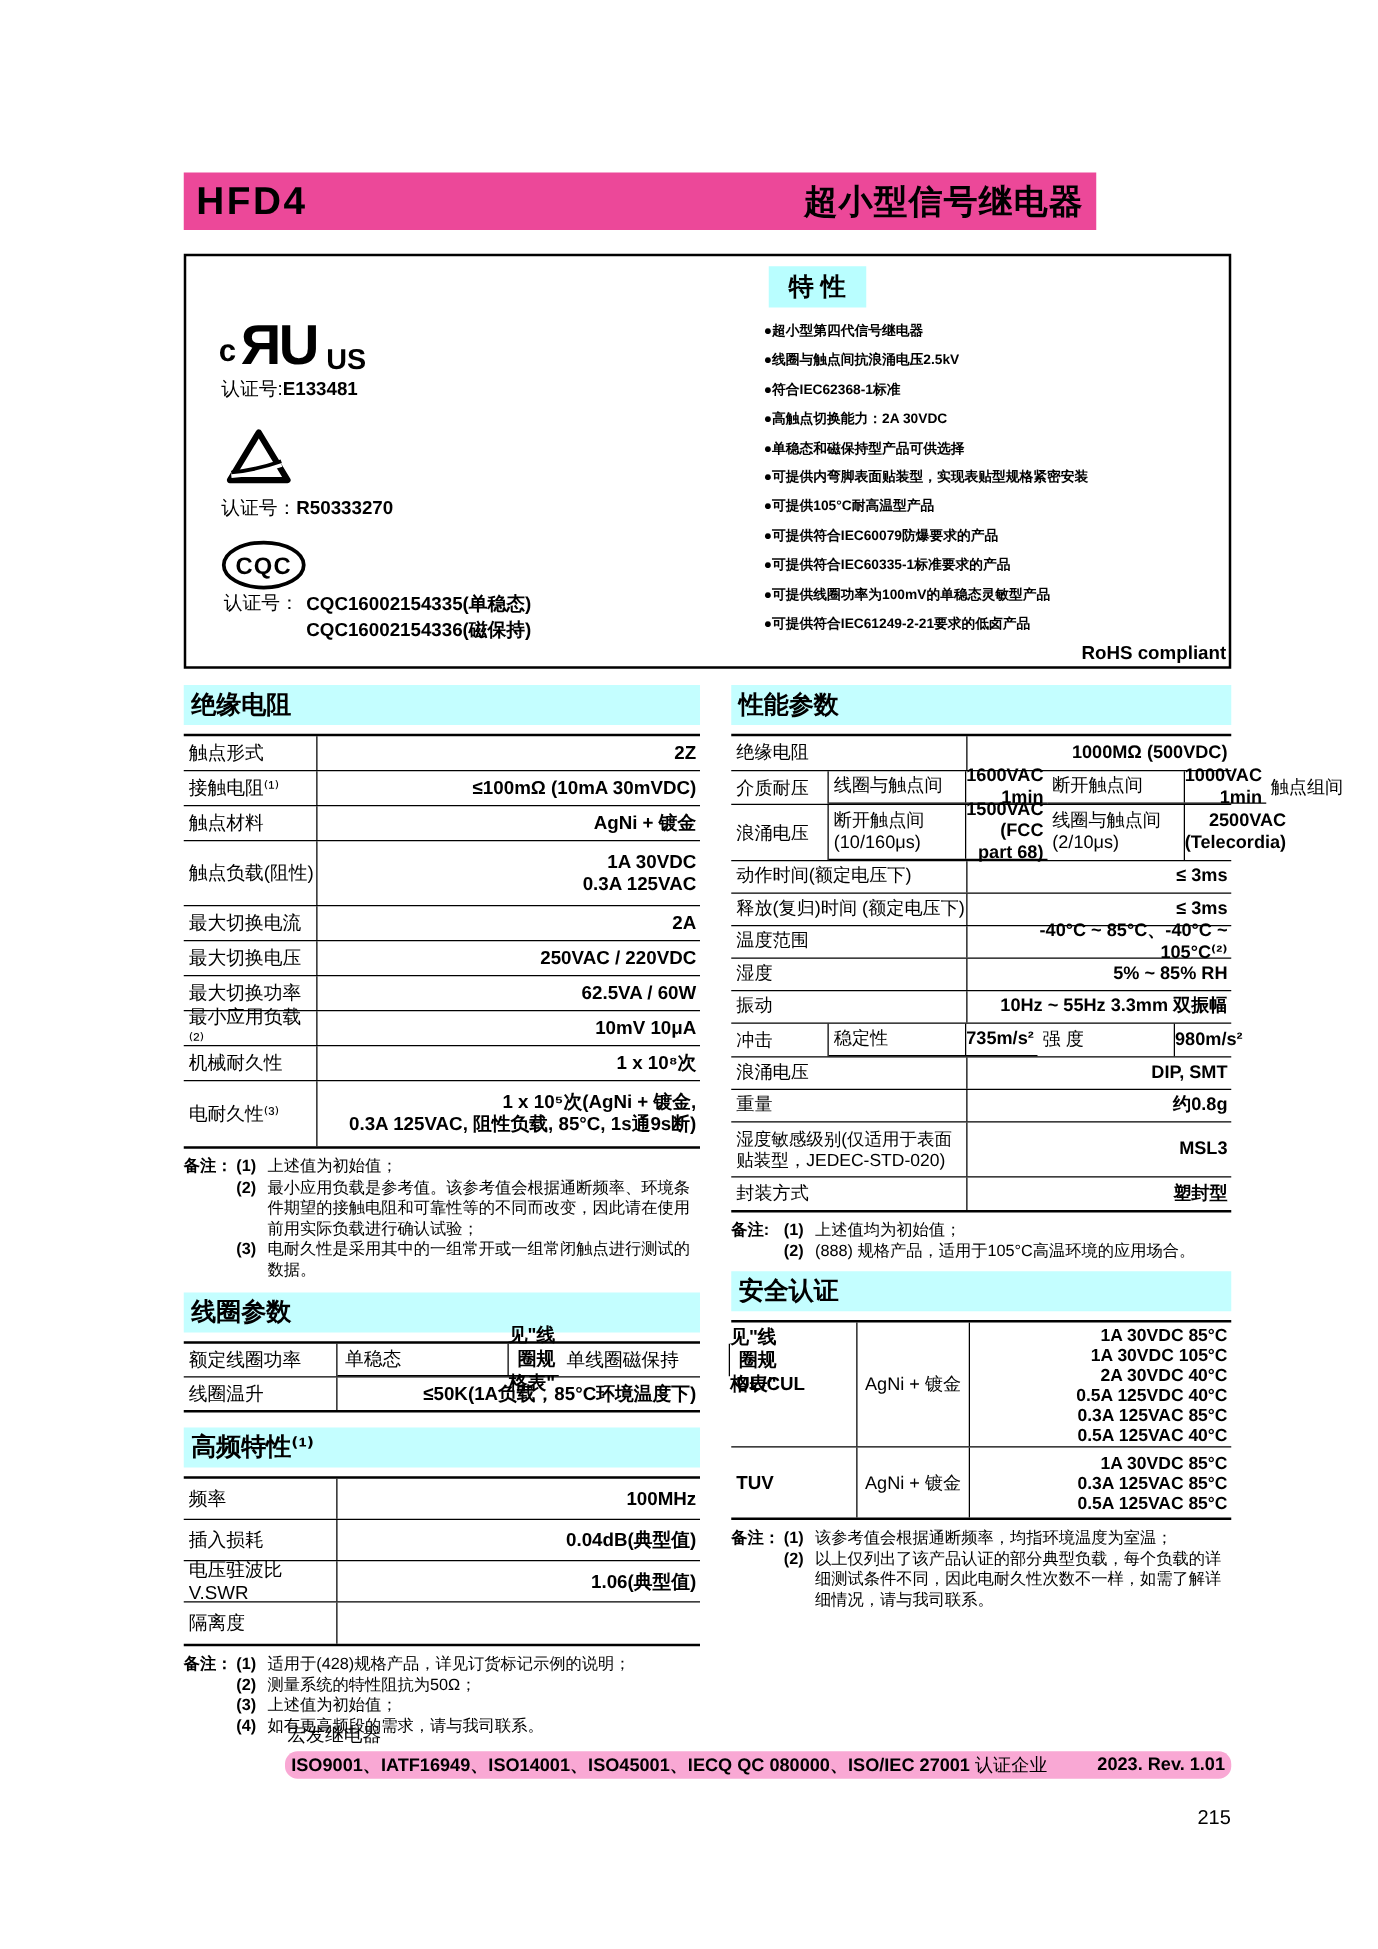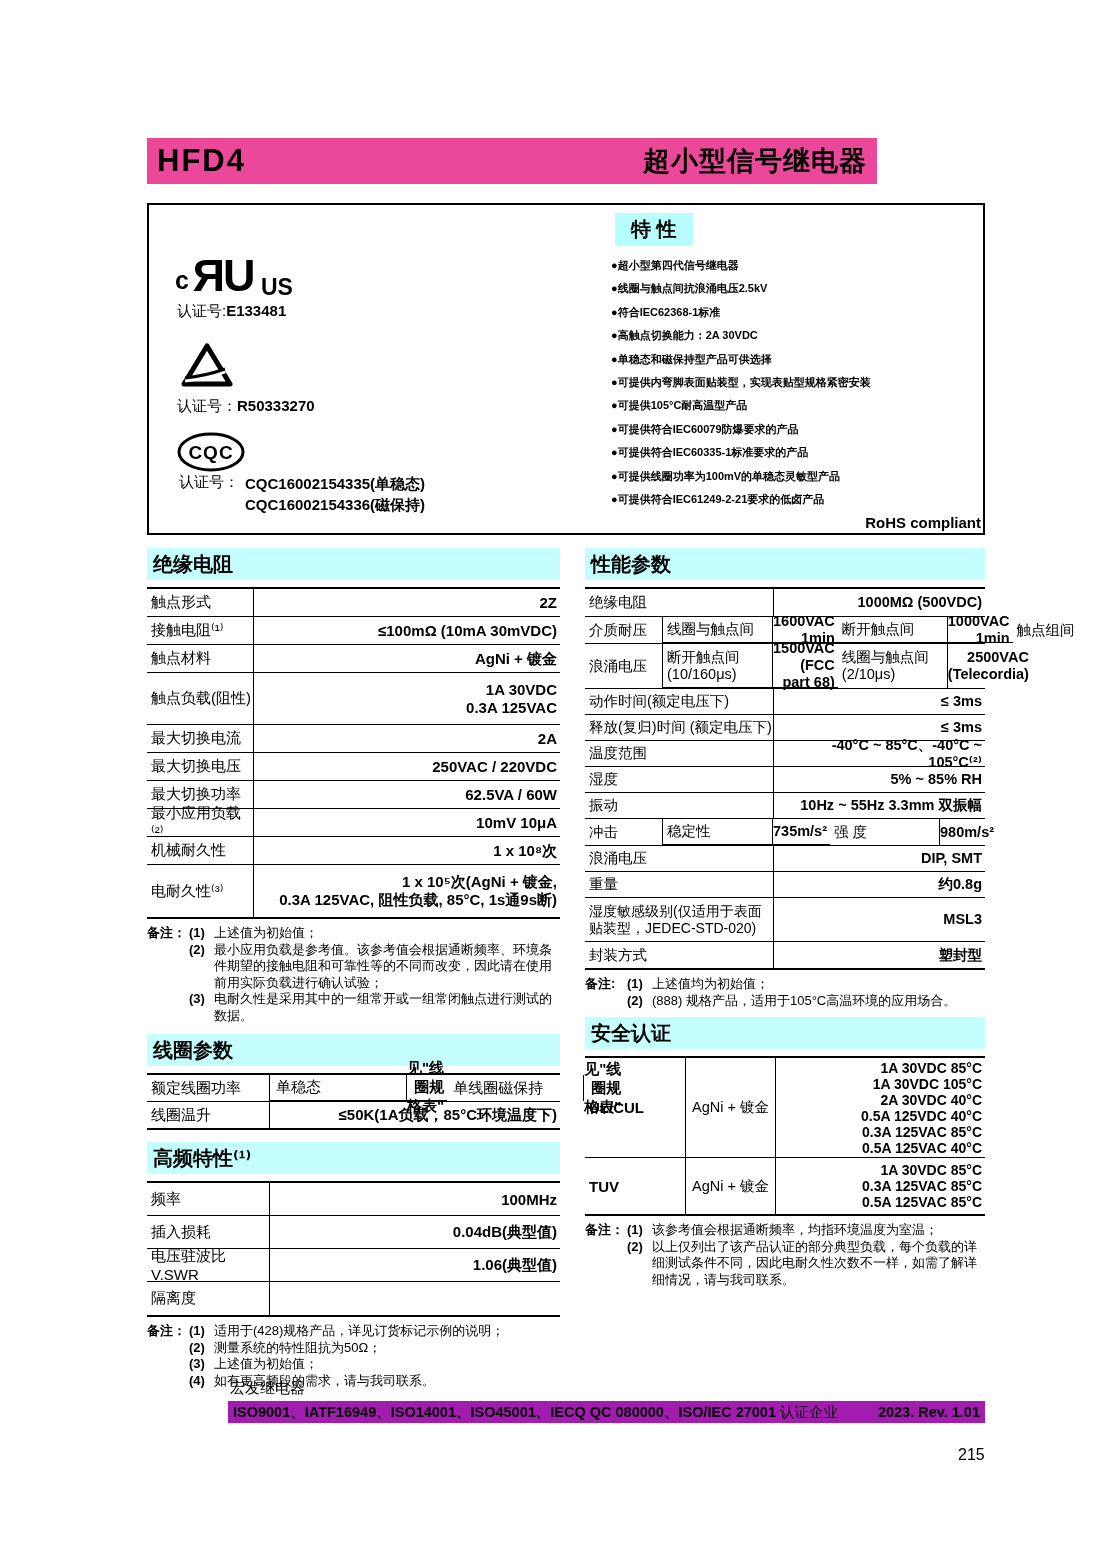--- a/index.html
+++ b/index.html
@@ -74,23 +74,23 @@
   .notes{display:flex;font-size:13px;line-height:16.5px;margin-top:6px;}
   .notes-label{font-weight:bold;width:42px;flex:none;}
   .notes-body{flex:1;}
   .note{display:flex;}
   .note-num{font-weight:bold;width:25px;flex:none;}
   .note-text{flex:1;}
   .mt10{margin-top:10px}.mt12{margin-top:12px}.mt8{margin-top:8px}
 
   
   .brand{position:absolute;left:230px;top:1379px;font-size:15px;}
-  .strip{position:absolute;left:228px;top:1401px;width:757px;height:22px;background:#a21caf;
+  .strip{position:absolute;left:228px;top:1401px;width:757px;height:22px;background:#f9a8d4;
          display:flex;justify-content:space-between;align-items:center;padding:0 5px;
-         box-sizing:border-box;font-size:14.5px;white-space:nowrap;}
+         box-sizing:border-box;font-size:14.5px;white-space:nowrap;border-radius:10px;}
   .strip-left{font-weight:bold;}
   .cert-word{font-weight:normal;}
   .strip-rev{font-weight:bold;}
   .page-num{position:absolute;left:958px;top:1446px;font-size:16px;}
 </style>
 </head>
 <body>
 
 <div class="page">
 

